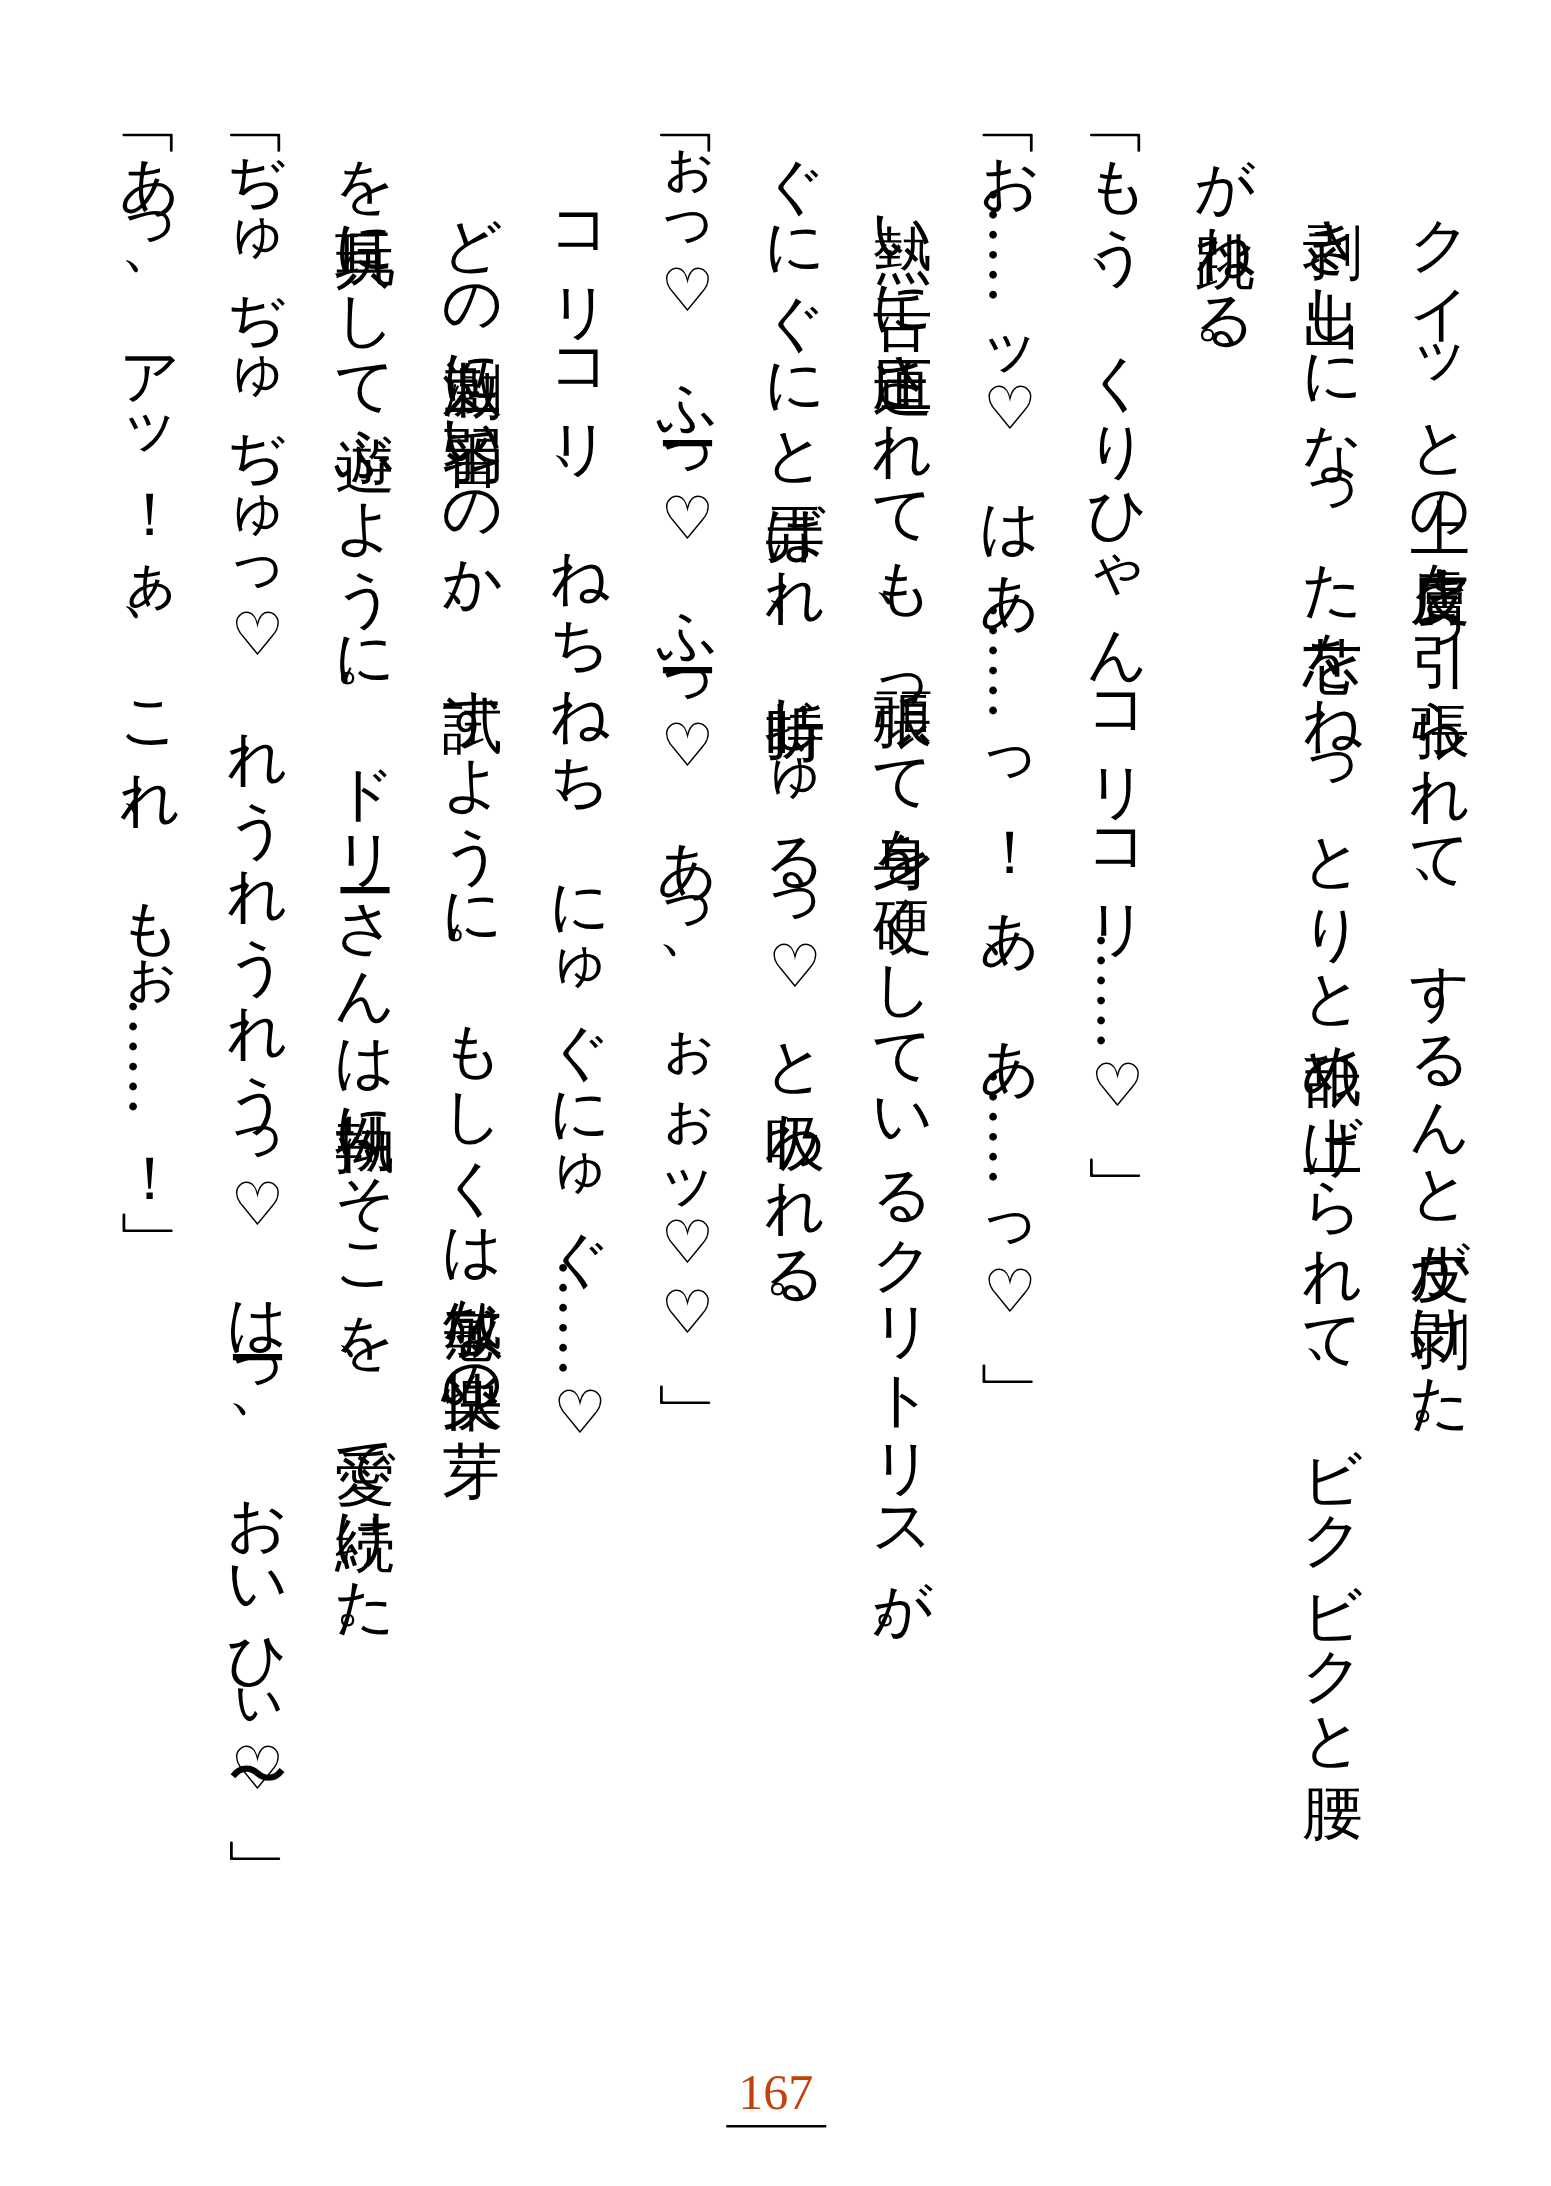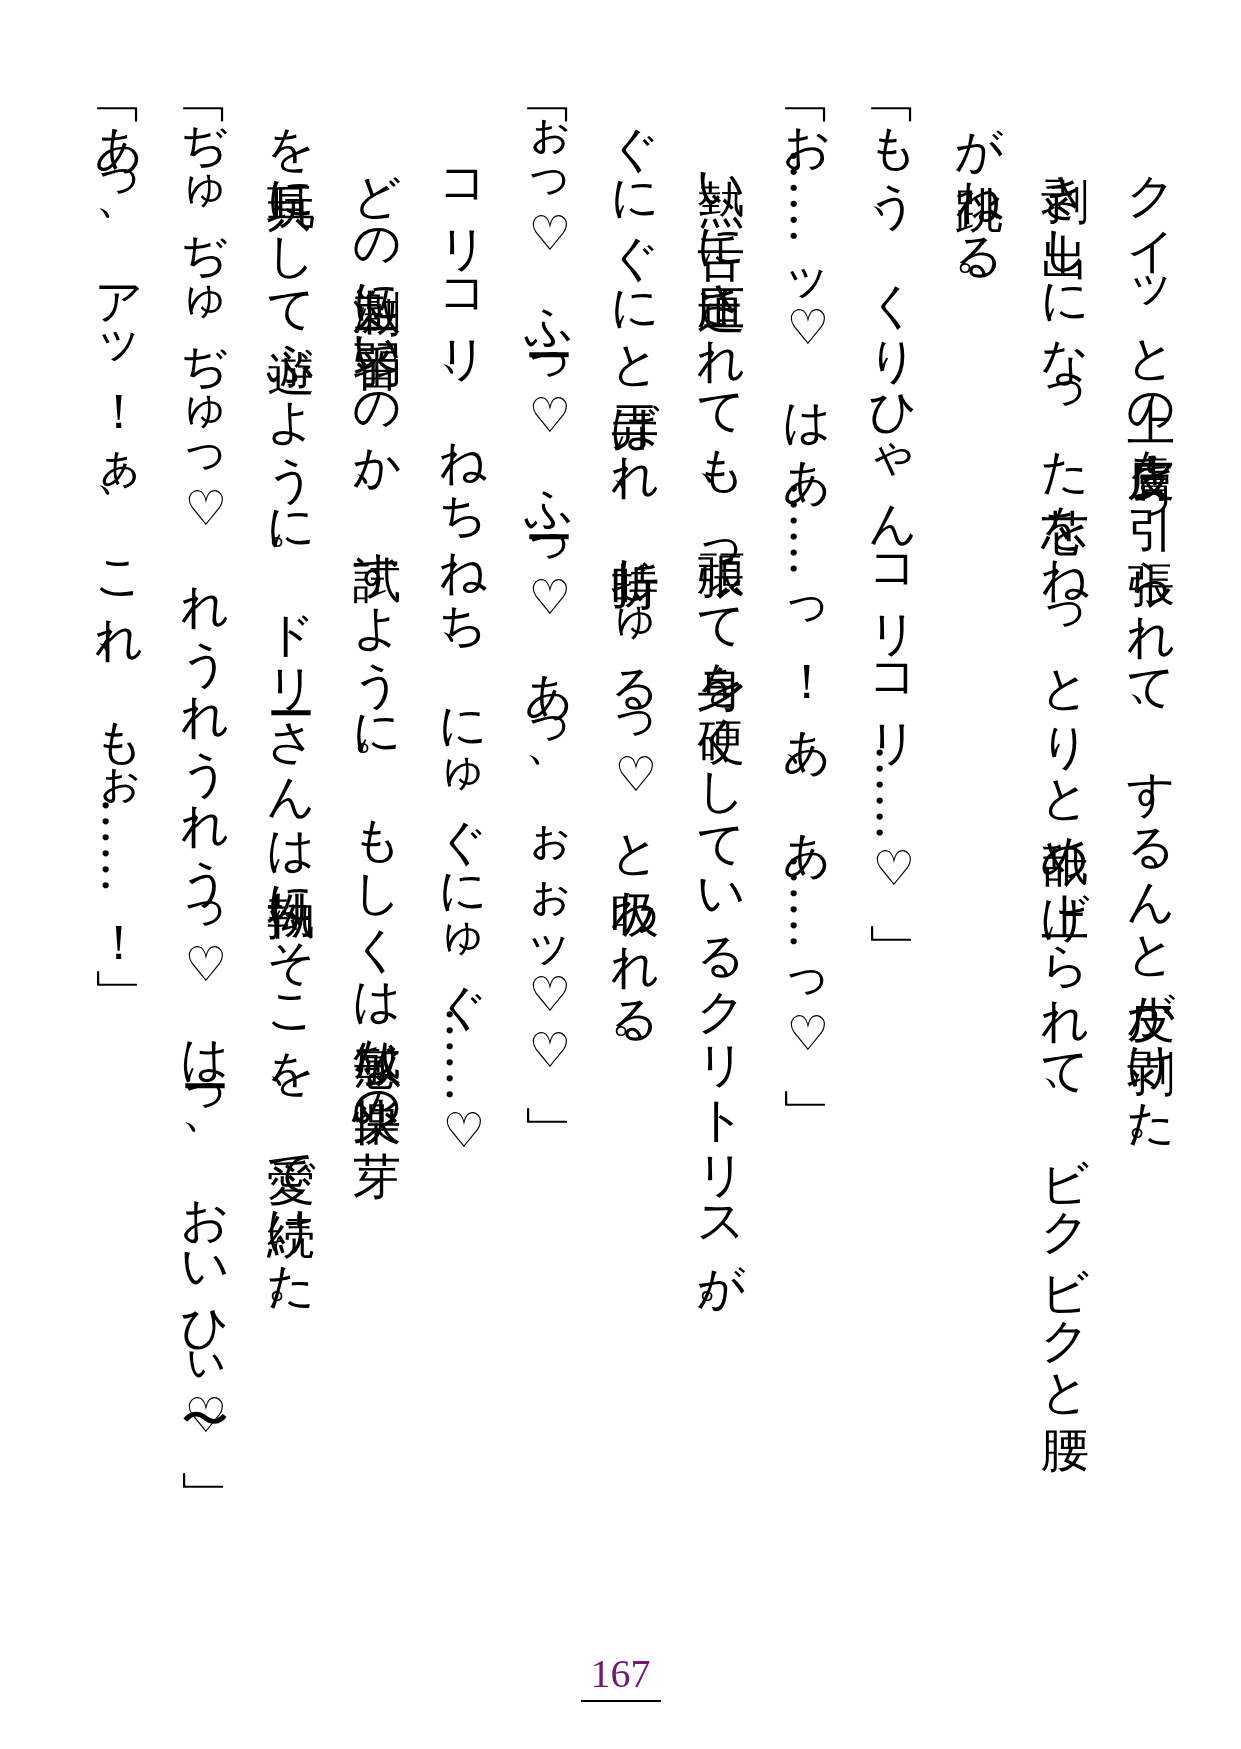--- a/index.html
+++ b/index.html
@@ -32,21 +32,21 @@
     text-indent: 1em;      
   }
   .page-number {
     position: absolute;
     top: 1652px;
     left: 50%;
     transform: translateX(-50%);
     font-family: "Liberation Serif", "DejaVu Serif", serif;
     font-size: 40px;
     line-height: 1.1;
-    color: #701a75;
+    color: #c2410c;
     border-bottom: 2px solid #000;
     padding: 0 10px 4px 10px;
   }
 </style>
 </head>
 <body>
 
 <div class="text-block">
     <div class="col indent">クイッと上の皮膚を引っ張られて、するんと皮が剥けた。</div>
     <div class="col indent">剥き出しになった芯をねっとりと舐め上げられて、ビクビクと腰</div>

